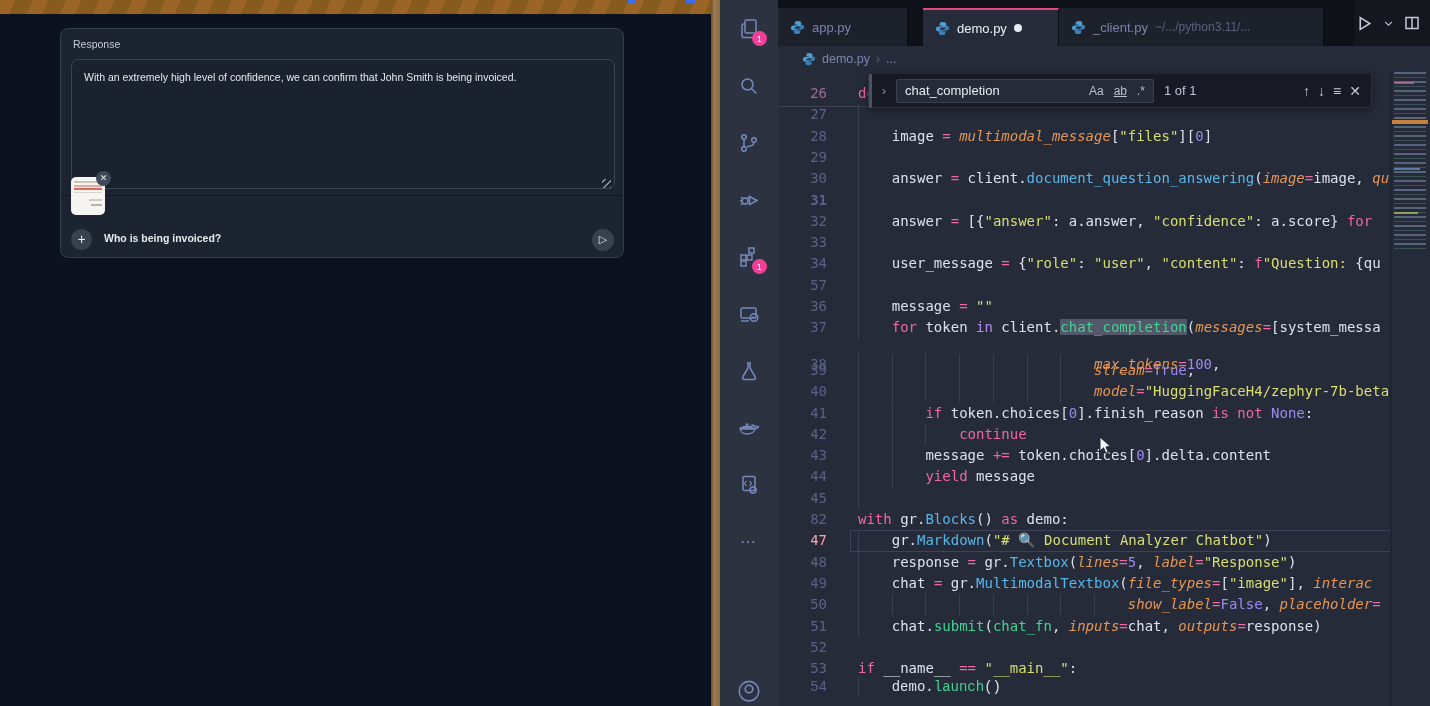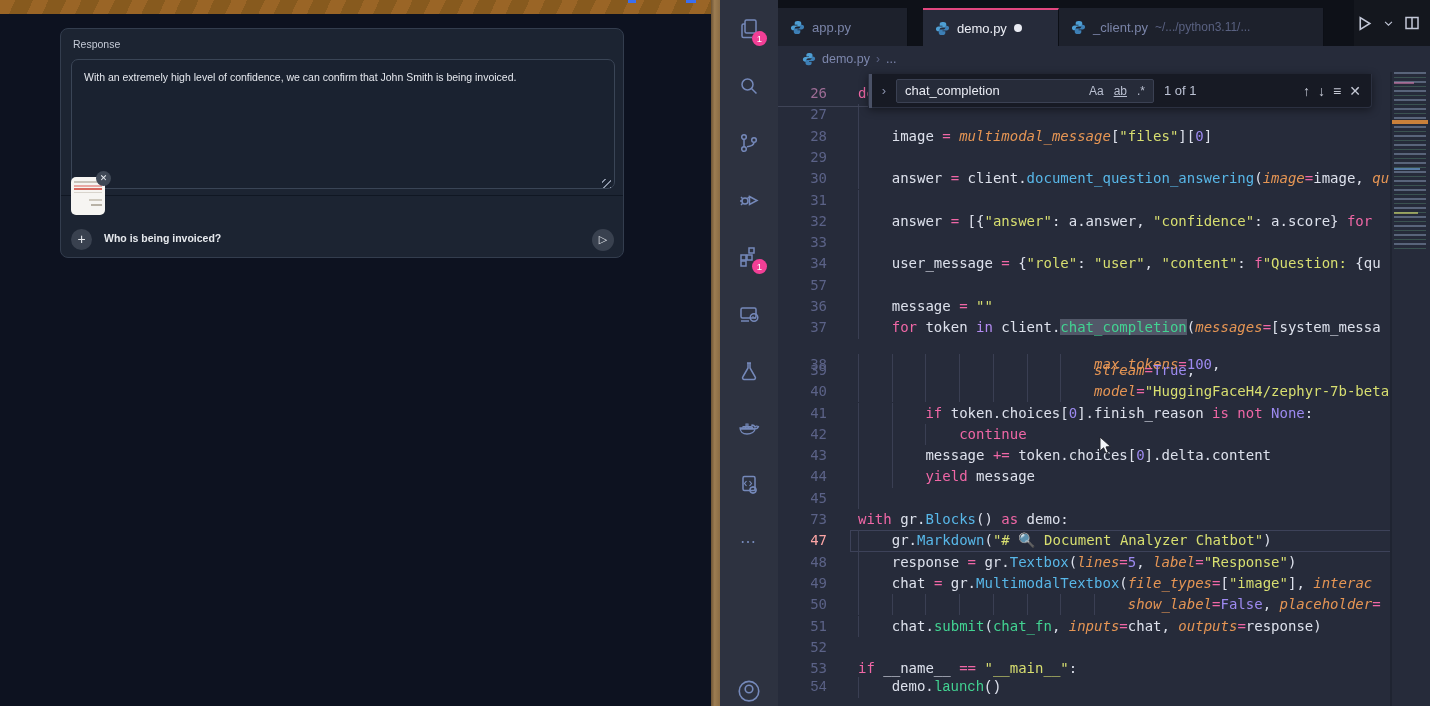--- a/index.html
+++ b/index.html
@@ -273,36 +273,36 @@
     <span>...</span>
   </div>
 
   <div id="editor">
     <div>
         <div class="row" style="top: 11px;"><span class="ln first">26</span><span class="ct"><span class="tk-k">def</span></span></div>
         <div class="row" style="top: 32.3px;"><span class="ln">27</span><span class="ct"><span class="ind" style="width: 8.43px;"></span></span></div>
         <div class="row" style="top: 53.6px;"><span class="ln">28</span><span class="ct"><span class="ind" style="width: 33.72px;"></span><span class="tk-p">image </span><span class="tk-k">=</span><span class="tk-p"> </span><span class="tk-pa">multimodal_message</span><span class="tk-p">[</span><span class="tk-s">"files"</span><span class="tk-p">][</span><span class="tk-nu">0</span><span class="tk-p">]</span></span></div>
         <div class="row" style="top: 74.9px;"><span class="ln">29</span><span class="ct"><span class="ind" style="width: 8.43px;"></span></span></div>
         <div class="row" style="top: 96.2px;"><span class="ln">30</span><span class="ct"><span class="ind" style="width: 33.72px;"></span><span class="tk-p">answer </span><span class="tk-k">=</span><span class="tk-p"> client.</span><span class="tk-fb">document_question_answering</span><span class="tk-p">(</span><span class="tk-pa">image</span><span class="tk-k">=</span><span class="tk-p">image, </span><span class="tk-pa">qu</span></span></div>
-        <div class="row" style="top: 117.5px;"><span class="ln">31</span><span class="ct"><span class="ind" style="width: 8.43px;"></span></span></div>
+        <div class="row" style="top: 117.5px; font-weight: bold;"><span class="ln">31</span><span class="ct"><span class="ind" style="width: 8.43px;"></span></span></div>
         <div class="row" style="top: 138.8px;"><span class="ln">32</span><span class="ct"><span class="ind" style="width: 33.72px;"></span><span class="tk-p">answer </span><span class="tk-k">=</span><span class="tk-p"> [{</span><span class="tk-s">"answer"</span><span class="tk-p">: a.answer, </span><span class="tk-s">"confidence"</span><span class="tk-p">: a.score} </span><span class="tk-k">for</span></span></div>
         <div class="row" style="top: 160.1px;"><span class="ln">33</span><span class="ct"><span class="ind" style="width: 8.43px;"></span></span></div>
         <div class="row" style="top: 181.4px;"><span class="ln">34</span><span class="ct"><span class="ind" style="width: 33.72px;"></span><span class="tk-p">user_message </span><span class="tk-k">=</span><span class="tk-p"> {</span><span class="tk-s">"role"</span><span class="tk-p">: </span><span class="tk-s">"user"</span><span class="tk-p">, </span><span class="tk-s">"content"</span><span class="tk-p">: </span><span class="tk-k">f</span><span class="tk-s">"Question: </span><span class="tk-p">{qu</span></span></div>
         <div class="row" style="top: 202.7px;"><span class="ln">57</span><span class="ct"><span class="ind" style="width: 8.43px;"></span></span></div>
         <div class="row" style="top: 224px;"><span class="ln">36</span><span class="ct"><span class="ind" style="width: 33.72px;"></span><span class="tk-p">message </span><span class="tk-k">=</span><span class="tk-p"> </span><span class="tk-s">""</span></span></div>
         <div class="row" style="top: 245.3px;"><span class="ln">37</span><span class="ct"><span class="ind" style="width: 33.72px;"></span><span class="tk-k">for</span><span class="tk-p"> token </span><span class="tk-kw2">in</span><span class="tk-p"> client.</span><span class="tk-hl">chat_completion</span><span class="tk-p">(</span><span class="tk-pa">messages</span><span class="tk-k">=</span><span class="tk-p">[system_messa</span></span></div>
         <div class="row" style="top: 282px;"><span class="ln">38</span><span class="ct"><span class="ind" style="width: 236.04px;"></span><span class="tk-pa">max_tokens</span><span class="tk-k">=</span><span class="tk-nu">100</span><span class="tk-p">,</span></span></div>
         <div class="row" style="top: 287.9px;"><span class="ln">39</span><span class="ct"><span class="ind" style="width: 236.04px;"></span><span class="tk-pa">stream</span><span class="tk-k">=</span><span class="tk-nu">True</span><span class="tk-p">,</span></span></div>
         <div class="row" style="top: 309.2px;"><span class="ln">40</span><span class="ct"><span class="ind" style="width: 236.04px;"></span><span class="tk-pa">model</span><span class="tk-k">=</span><span class="tk-s">"HuggingFaceH4/zephyr-7b-beta</span></span></div>
         <div class="row" style="top: 330.5px;"><span class="ln">41</span><span class="ct"><span class="ind" style="width: 67.44px;"></span><span class="tk-k">if</span><span class="tk-p"> token.choices[</span><span class="tk-nu">0</span><span class="tk-p">].finish_reason </span><span class="tk-k">is</span><span class="tk-p"> </span><span class="tk-k">not</span><span class="tk-p"> </span><span class="tk-nu">None</span><span class="tk-p">:</span></span></div>
         <div class="row" style="top: 351.8px;"><span class="ln">42</span><span class="ct"><span class="ind" style="width: 101.16px;"></span><span class="tk-k">continue</span></span></div>
         <div class="row" style="top: 373.1px;"><span class="ln">43</span><span class="ct"><span class="ind" style="width: 67.44px;"></span><span class="tk-p">message </span><span class="tk-k">+=</span><span class="tk-p"> token.choices[</span><span class="tk-nu">0</span><span class="tk-p">].delta.content</span></span></div>
         <div class="row" style="top: 394.4px;"><span class="ln">44</span><span class="ct"><span class="ind" style="width: 67.44px;"></span><span class="tk-k">yield</span><span class="tk-p"> message</span></span></div>
         <div class="row" style="top: 415.7px;"><span class="ln">45</span><span class="ct"><span class="ind" style="width: 8.43px;"></span></span></div>
-        <div class="row" style="top: 437px;"><span class="ln">73</span><span class="ct"><span class="tk-k">with</span><span class="tk-p"> gr.</span><span class="tk-fb">Blocks</span><span class="tk-p">() </span><span class="tk-k">as</span><span class="tk-p"> demo:</span></span></div>
+        <div class="row" style="top: 437px;"><span class="ln">82</span><span class="ct"><span class="tk-k">with</span><span class="tk-p"> gr.</span><span class="tk-fb">Blocks</span><span class="tk-p">() </span><span class="tk-k">as</span><span class="tk-p"> demo:</span></span></div>
         <div class="row cur" style="top: 458.3px;"><span class="ln">47</span><span class="ct"><span class="ind" style="width: 33.72px;"></span><span class="tk-p">gr.</span><span class="tk-fb">Markdown</span><span class="tk-p">(</span><span class="tk-s">"# 🔍 Document Analyzer Chatbot"</span><span class="tk-p">)</span></span></div>
         <div class="row" style="top: 479.6px;"><span class="ln">48</span><span class="ct"><span class="ind" style="width: 33.72px;"></span><span class="tk-p">response </span><span class="tk-k">=</span><span class="tk-p"> gr.</span><span class="tk-fb">Textbox</span><span class="tk-p">(</span><span class="tk-pa">lines</span><span class="tk-k">=</span><span class="tk-nu">5</span><span class="tk-p">, </span><span class="tk-pa">label</span><span class="tk-k">=</span><span class="tk-s">"Response"</span><span class="tk-p">)</span></span></div>
         <div class="row" style="top: 500.9px;"><span class="ln">49</span><span class="ct"><span class="ind" style="width: 33.72px;"></span><span class="tk-p">chat </span><span class="tk-k">=</span><span class="tk-p"> gr.</span><span class="tk-fb">MultimodalTextbox</span><span class="tk-p">(</span><span class="tk-pa">file_types</span><span class="tk-k">=</span><span class="tk-p">[</span><span class="tk-s">"image"</span><span class="tk-p">], </span><span class="tk-pa">interac</span></span></div>
         <div class="row" style="top: 522.2px;"><span class="ln">50</span><span class="ct"><span class="ind" style="width: 269.76px;"></span><span class="tk-pa">show_label</span><span class="tk-k">=</span><span class="tk-nu">False</span><span class="tk-p">, </span><span class="tk-pa">placeholder</span><span class="tk-k">=</span></span></div>
         <div class="row" style="top: 543.5px;"><span class="ln">51</span><span class="ct"><span class="ind" style="width: 33.72px;"></span><span class="tk-p">chat.</span><span class="tk-fg">submit</span><span class="tk-p">(</span><span class="tk-fg">chat_fn</span><span class="tk-p">, </span><span class="tk-pa">inputs</span><span class="tk-k">=</span><span class="tk-p">chat, </span><span class="tk-pa">outputs</span><span class="tk-k">=</span><span class="tk-p">response)</span></span></div>
         <div class="row" style="top: 564.8px;"><span class="ln">52</span><span class="ct"></span></div>
         <div class="row" style="top: 586.1px;"><span class="ln">53</span><span class="ct"><span class="tk-k">if</span><span class="tk-p"> __name__ </span><span class="tk-k">==</span><span class="tk-p"> </span><span class="tk-s">"__main__"</span><span class="tk-p">:</span></span></div>
         <div class="row" style="top: 605px; font-family: Liberation Mono, monospace;"><span class="ln">54</span><span class="ct"><span class="ind" style="width: 33.72px;"></span><span class="tk-p">demo.</span><span class="tk-fg">launch</span><span class="tk-p">()</span></span></div>
         <div class="row" style="top: 628.7px;"><span class="ln">55</span><span class="ct"></span></div>
       </div>

